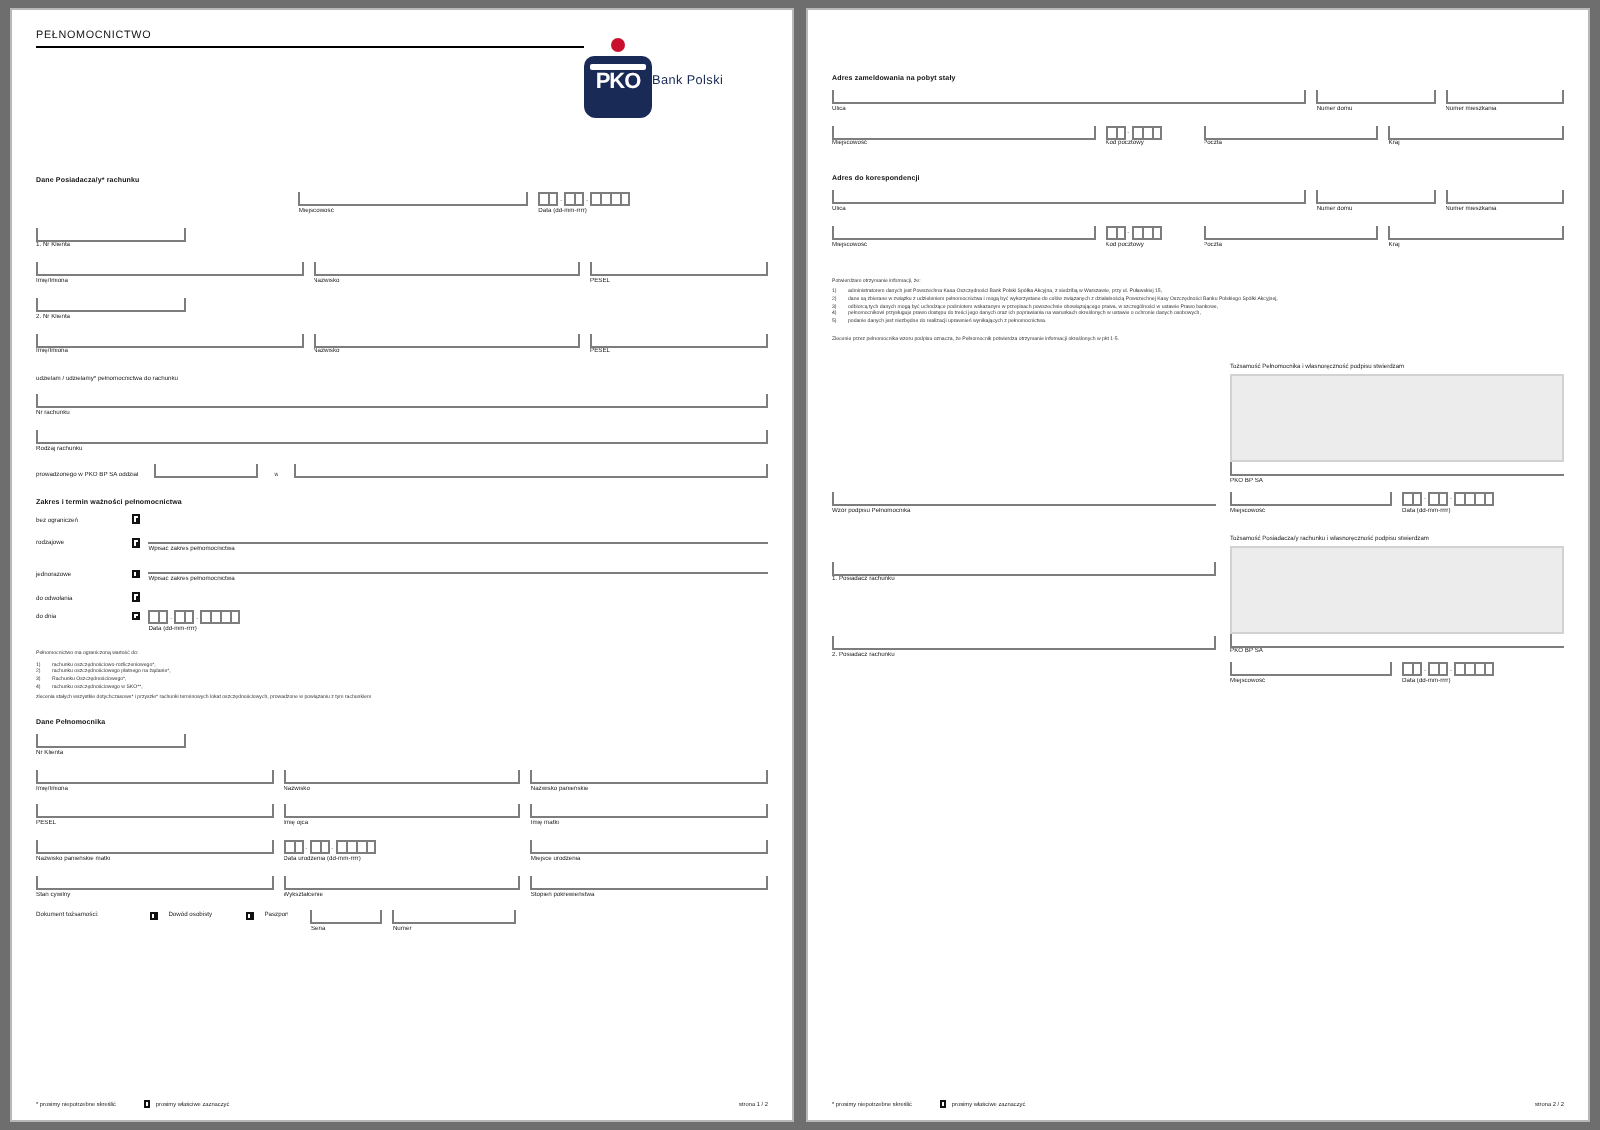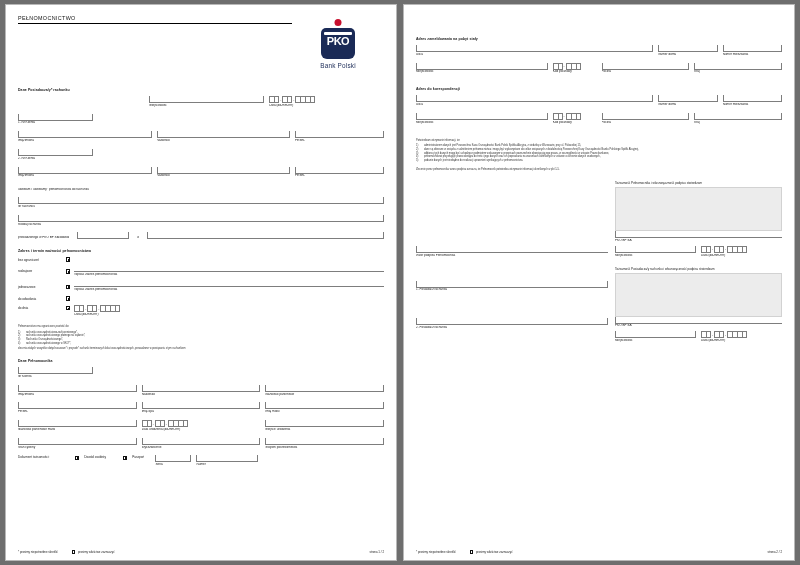--- a/index.html
+++ b/index.html
@@ -24,21 +24,21 @@
     padding: 10px 12px 6px 12px;
     display: flex;
     flex-direction: column;
   }
 
   
   .hdr { display: flex; align-items: flex-start; height: 66px; }
   .hdr-left { flex: 1; display: flex; flex-direction: column; justify-content: flex-end; padding-bottom: 5px; }
   .doctitle { font-size: 5.4px; letter-spacing: .35px; color: #111; }
   .rule { border-bottom: 1.4px solid #000; margin-top: 2px; width: 100%; }
-  .logo-wrap { width: 92px; display: flex; flex-direction: column; align-items: center; padding-top: 4px; }
+  .logo-wrap { width: 92px; display: flex; flex-direction: row; align-items: center; padding-top: 4px; }
   .logo-mark { width: 34px; height: 40px; position: relative; }
   .logo-dot { position: absolute; left: 50%; top: 0; transform: translateX(-50%);
     width: 7px; height: 7px; border-radius: 50%; background: #c8102e; }
   .logo-body { position: absolute; left: 0; top: 9px; width: 34px; height: 31px;
     background: #1a2a56; border-radius: 5px 5px 6px 6px; }
   .logo-body::before { content: ""; position: absolute; left: 3px; top: 3.5px;
     width: 28px; height: 3px; background: #ffffff; border-radius: 1px; }
   .logo-letters { position: absolute; left: 0; top: 16px; width: 34px; text-align: center;
     color: #ffffff; font-size: 11px; font-weight: bold; letter-spacing: -0.5px;
     font-family: "Liberation Sans", sans-serif; }

